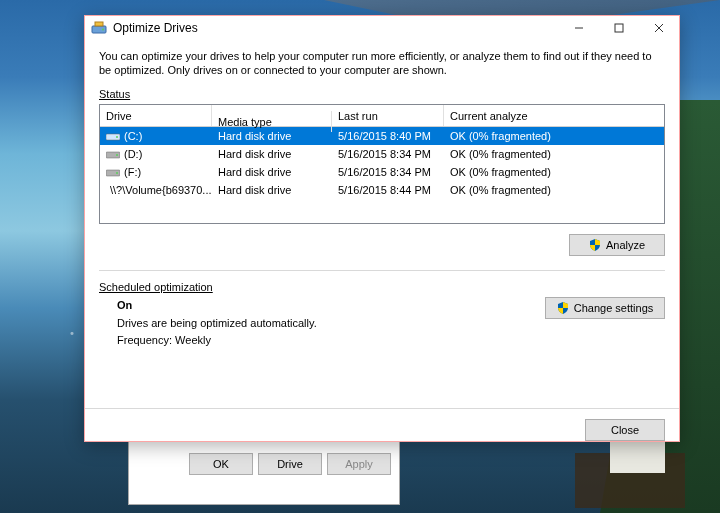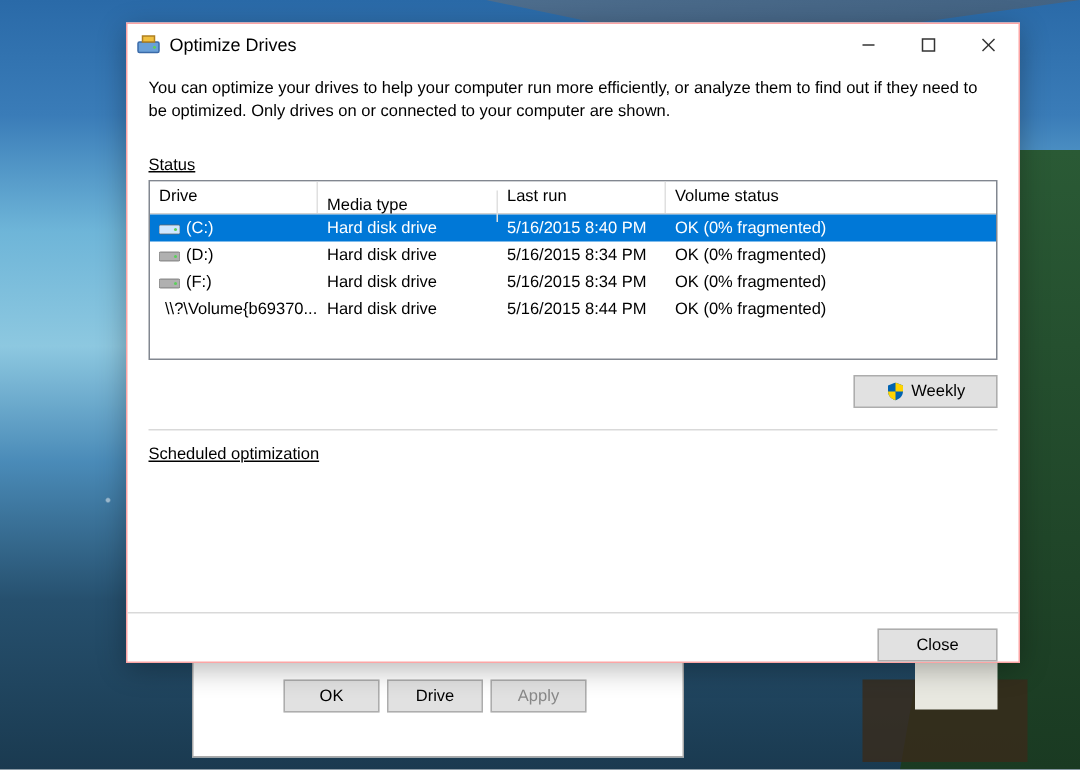--- a/index.html
+++ b/index.html
@@ -20,36 +20,36 @@
     clip-path: polygon(0 0, 45% 0, 55% 15px, 70% 30px, 100% 0, 100% 0, 0 0);
   }
   .foliage { position:absolute; right:0; top:100px; bottom:0; width:120px;
     background: linear-gradient(180deg, #2a5a35 0%, #1a3a22 100%);
     clip-path: polygon(20% 0, 100% 0, 100% 100%, 0 100%, 15% 75%, 5% 50%, 18% 25%);
   }
   .dock { position:absolute; right:35px; bottom:5px; width:110px; height:55px;
     background:#3a2a1a; opacity:.8; }
   .boat { position:absolute; right:55px; bottom:40px; width:55px; height:45px;
     background:#e8e8e0; }
-  .bgpanel { position:absolute; left:128px; top:430px; width:328px; height:75px;
+  .bgpanel { position:absolute; left:128px; top:430px; width:272px; height:75px;
     background:#fff; border:1px solid #aaa; }
 
   .window {
     position:absolute; left:84px; top:15px; width:596px; height:427px;
     background:#fff; border:1px solid #fca5a5; box-shadow:0 4px 18px rgba(0,0,0,.3);
     display:flex; flex-direction:column; font-size:11px; color:#000;
   }
   .titlebar { height:28px; display:flex; align-items:center; padding-left:6px; }
   .titlebar .app-icon { width:16px; height:16px; display:inline-flex; margin-right:6px; }
   .title-text { font-size:12px; flex:1; }
   .winbtns { display:flex; height:100%; }
   .winbtn { width:40px; display:flex; align-items:center; justify-content:center; color:#333; font-size:11px; }
 
   .body { padding:8px 14px 10px 14px; flex:1; display:flex; flex-direction:column; }
-  .intro { font-size:11px; color:#000; line-height:1.35; margin-bottom:22px; }
+  .intro { font-size:11px; color:#000; line-height:1.35; margin-bottom:10px; }
   .section-label { font-size:11px; color:#000; margin-bottom:4px;text-decoration:underline; }
 
   .listbox { border:1px solid #828790; height:120px; font-size:11px; overflow:hidden; }
   .listhead { display:flex; height:22px; border-bottom:1px solid #d0d0d0; align-items:center; background:#fff; }
   .listhead .col { padding:0 6px; border-right:1px solid #e0e0e0; height:100%; display:flex; align-items:center; }
   .col.drive { width:112px; }
   .col.media { width:120px;margin-top:12px; }
   .col.last  { width:112px; }
   .col.stat  { flex:1; border-right:none; }
   .row { display:flex; height:18px; align-items:center; }
@@ -130,21 +130,21 @@
   <div class="body">
     <div class="intro">You can optimize your drives to help your computer run more efficiently, or analyze them to find out if they need to be optimized. Only drives on or connected to your computer are shown.</div>
 
     <div class="section-label">Status</div>
 
     <div class="listbox">
       <div class="listhead">
         <div class="col drive">Drive</div>
         <div class="col media">Media type</div>
         <div class="col last">Last run</div>
-        <div class="col stat">Volume status</div>
+        <div class="col stat">Current analyze</div>
       </div>
       <div id="rows">
           <div class="row selected">
             <div class="cell drive">
               <span class="drive-icon"><svg viewBox="0 0 14 10">
                   <rect class="body-fill" x="0" y="3" width="14" height="6" rx="1" stroke="#666" stroke-width="0.5"></rect>
                   <circle cx="11" cy="6" r="1" fill="#5bcf5b"></circle>
                 </svg></span>
               <span>(C:)</span>
             </div>
@@ -191,25 +191,42 @@
         </div>
     </div>
 
     <div class="btnrow">
       <div class="btn">
         <span class="shield"><svg viewBox="0 0 12 12">
               <path d="M6 0 L11 2 V6 C11 9 8.5 11 6 12 C3.5 11 1 9 1 6 V2 Z" fill="#0063b1"></path>
               <path d="M6 0 L11 2 V6 L6 6 Z" fill="#ffd400"></path>
               <path d="M6 6 L6 12 C3.5 11 1 9 1 6 Z" fill="#ffd400"></path>
             </svg></span>
-        <span>Weekly</span>
+        <span>Analyze</span>
       </div>
     </div>
 
     <div class="sep"></div>
 
     <div class="section-label">Scheduled optimization</div>
+    <div class="sched">
+      <div class="sched-body">
+        <div class="on">On</div>
+        <div>Drives are being optimized automatically.</div>
+        <div>Frequency: Weekly</div>
+      </div>
+      <div>
+        <div class="btn" style="min-width:120px">
+          <span class="shield"><svg viewBox="0 0 12 12">
+                <path d="M6 0 L11 2 V6 C11 9 8.5 11 6 12 C3.5 11 1 9 1 6 V2 Z" fill="#0063b1"></path>
+                <path d="M6 0 L11 2 V6 L6 6 Z" fill="#ffd400"></path>
+                <path d="M6 6 L6 12 C3.5 11 1 9 1 6 Z" fill="#ffd400"></path>
+              </svg></span>
+          <span>Change settings</span>
+        </div>
+      </div>
+    </div>
   </div>
 
   <div class="footer">
     <div class="btn" style="min-width:80px">Close</div>
   </div>
 </div>
 
 </body></html>

